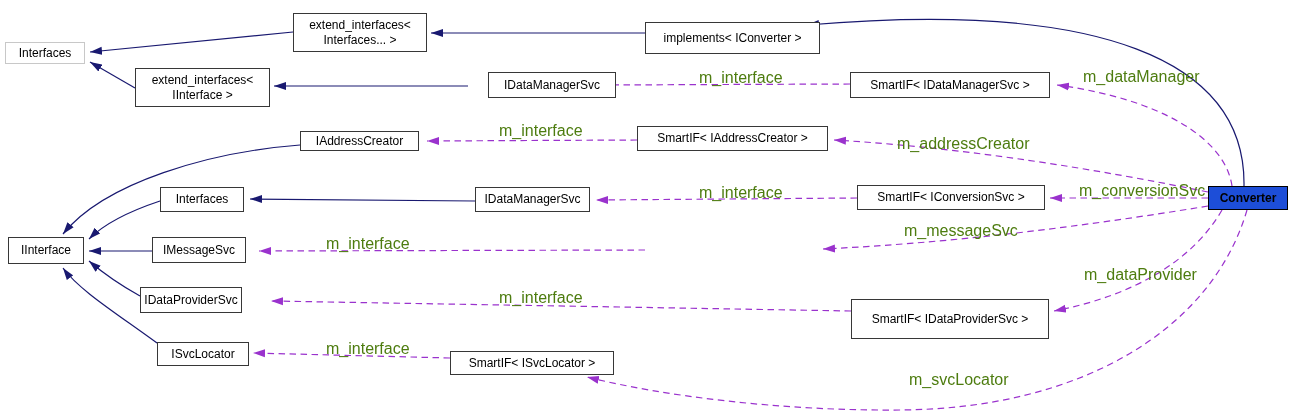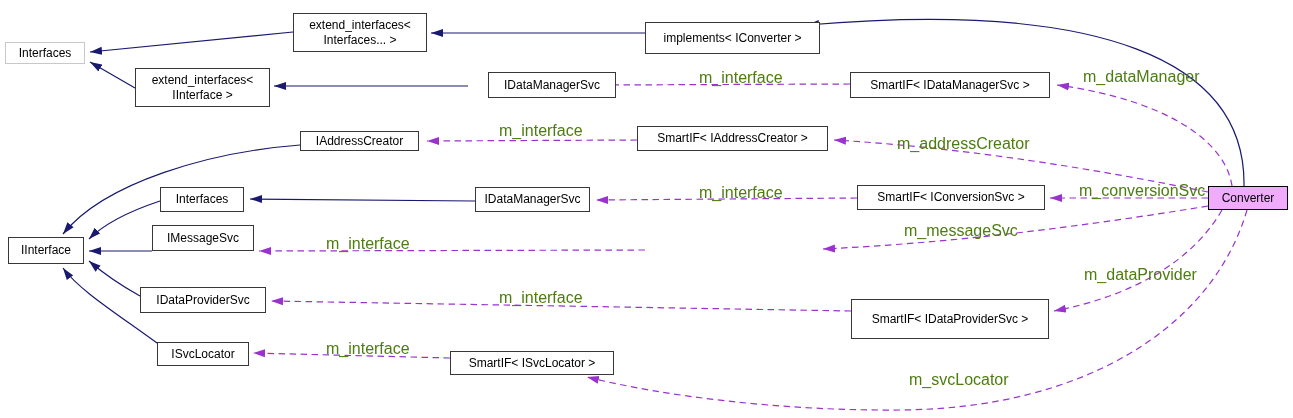--- a/index.html
+++ b/index.html
@@ -12,21 +12,21 @@
   }
   #edges{position:absolute;left:0;top:0;width:1293px;height:418px;}
   .node{
     position:absolute;box-sizing:border-box;
     background:#ffffff;border:1px solid #373737;
     display:flex;align-items:center;justify-content:center;
     text-align:center;font-size:12px;color:#000;
     line-height:1.25;white-space:pre-line;z-index:2;
   }
   .node.external{border-color:#c8c8c8;}
-  .node.current{background:#f0abfc;border-color:#000000;}
+  .node.current{background:#1d4ed8;border-color:#000000;font-weight:bold;}
   .edge-label{
     position:absolute;font-size:16px;color:#4d7c0f;z-index:3;white-space:nowrap;
   }
   .inh{stroke:#191970;stroke-width:1.2;fill:none;}
   .use{stroke:#9a32cd;stroke-width:1.2;fill:none;stroke-dasharray:6.5 4.5;}
 </style>
 </head>
 <body>
 
 <div id="canvas">
@@ -88,24 +88,24 @@
   <div class="node" style="left:160px;top:187px;width:84px;height:25px">Interfaces</div>
 
   <div class="node" style="left:475px;top:187px;width:115px;height:25px">IDataManagerSvc</div>
 
   <div class="node" style="left:857px;top:185px;width:188px;height:25px">SmartIF&lt; IConversionSvc &gt;</div>
 
   <div class="node current" style="left:1208px;top:186px;width:80px;height:24px">Converter</div>
 
   <div class="node" style="left:8px;top:237px;width:76px;height:27px">IInterface</div>
 
-  <div class="node" style="left:152px;top:225px;width:102px;height:26px">IMessageSvc</div>
+  <div class="node" style="left:152px;top:237px;width:94px;height:26px">IMessageSvc</div>
 
 
-  <div class="node" style="left:140px;top:287px;width:126px;height:26px">IDataProviderSvc</div>
+  <div class="node" style="left:140px;top:287px;width:102px;height:26px">IDataProviderSvc</div>
 
   <div class="node" style="left:851px;top:299px;width:198px;height:40px">SmartIF&lt; IDataProviderSvc &gt;</div>
 
   <div class="node" style="left:157px;top:342px;width:92px;height:24px">ISvcLocator</div>
 
   <div class="node" style="left:450px;top:351px;width:164px;height:24px">SmartIF&lt; ISvcLocator &gt;</div>
 
   <div class="edge-label" style="left:699px;top:69px">m_interface</div>
   <div class="edge-label" style="left:1083px;top:68px">m_dataManager</div>
   <div class="edge-label" style="left:499px;top:122px">m_interface</div>

